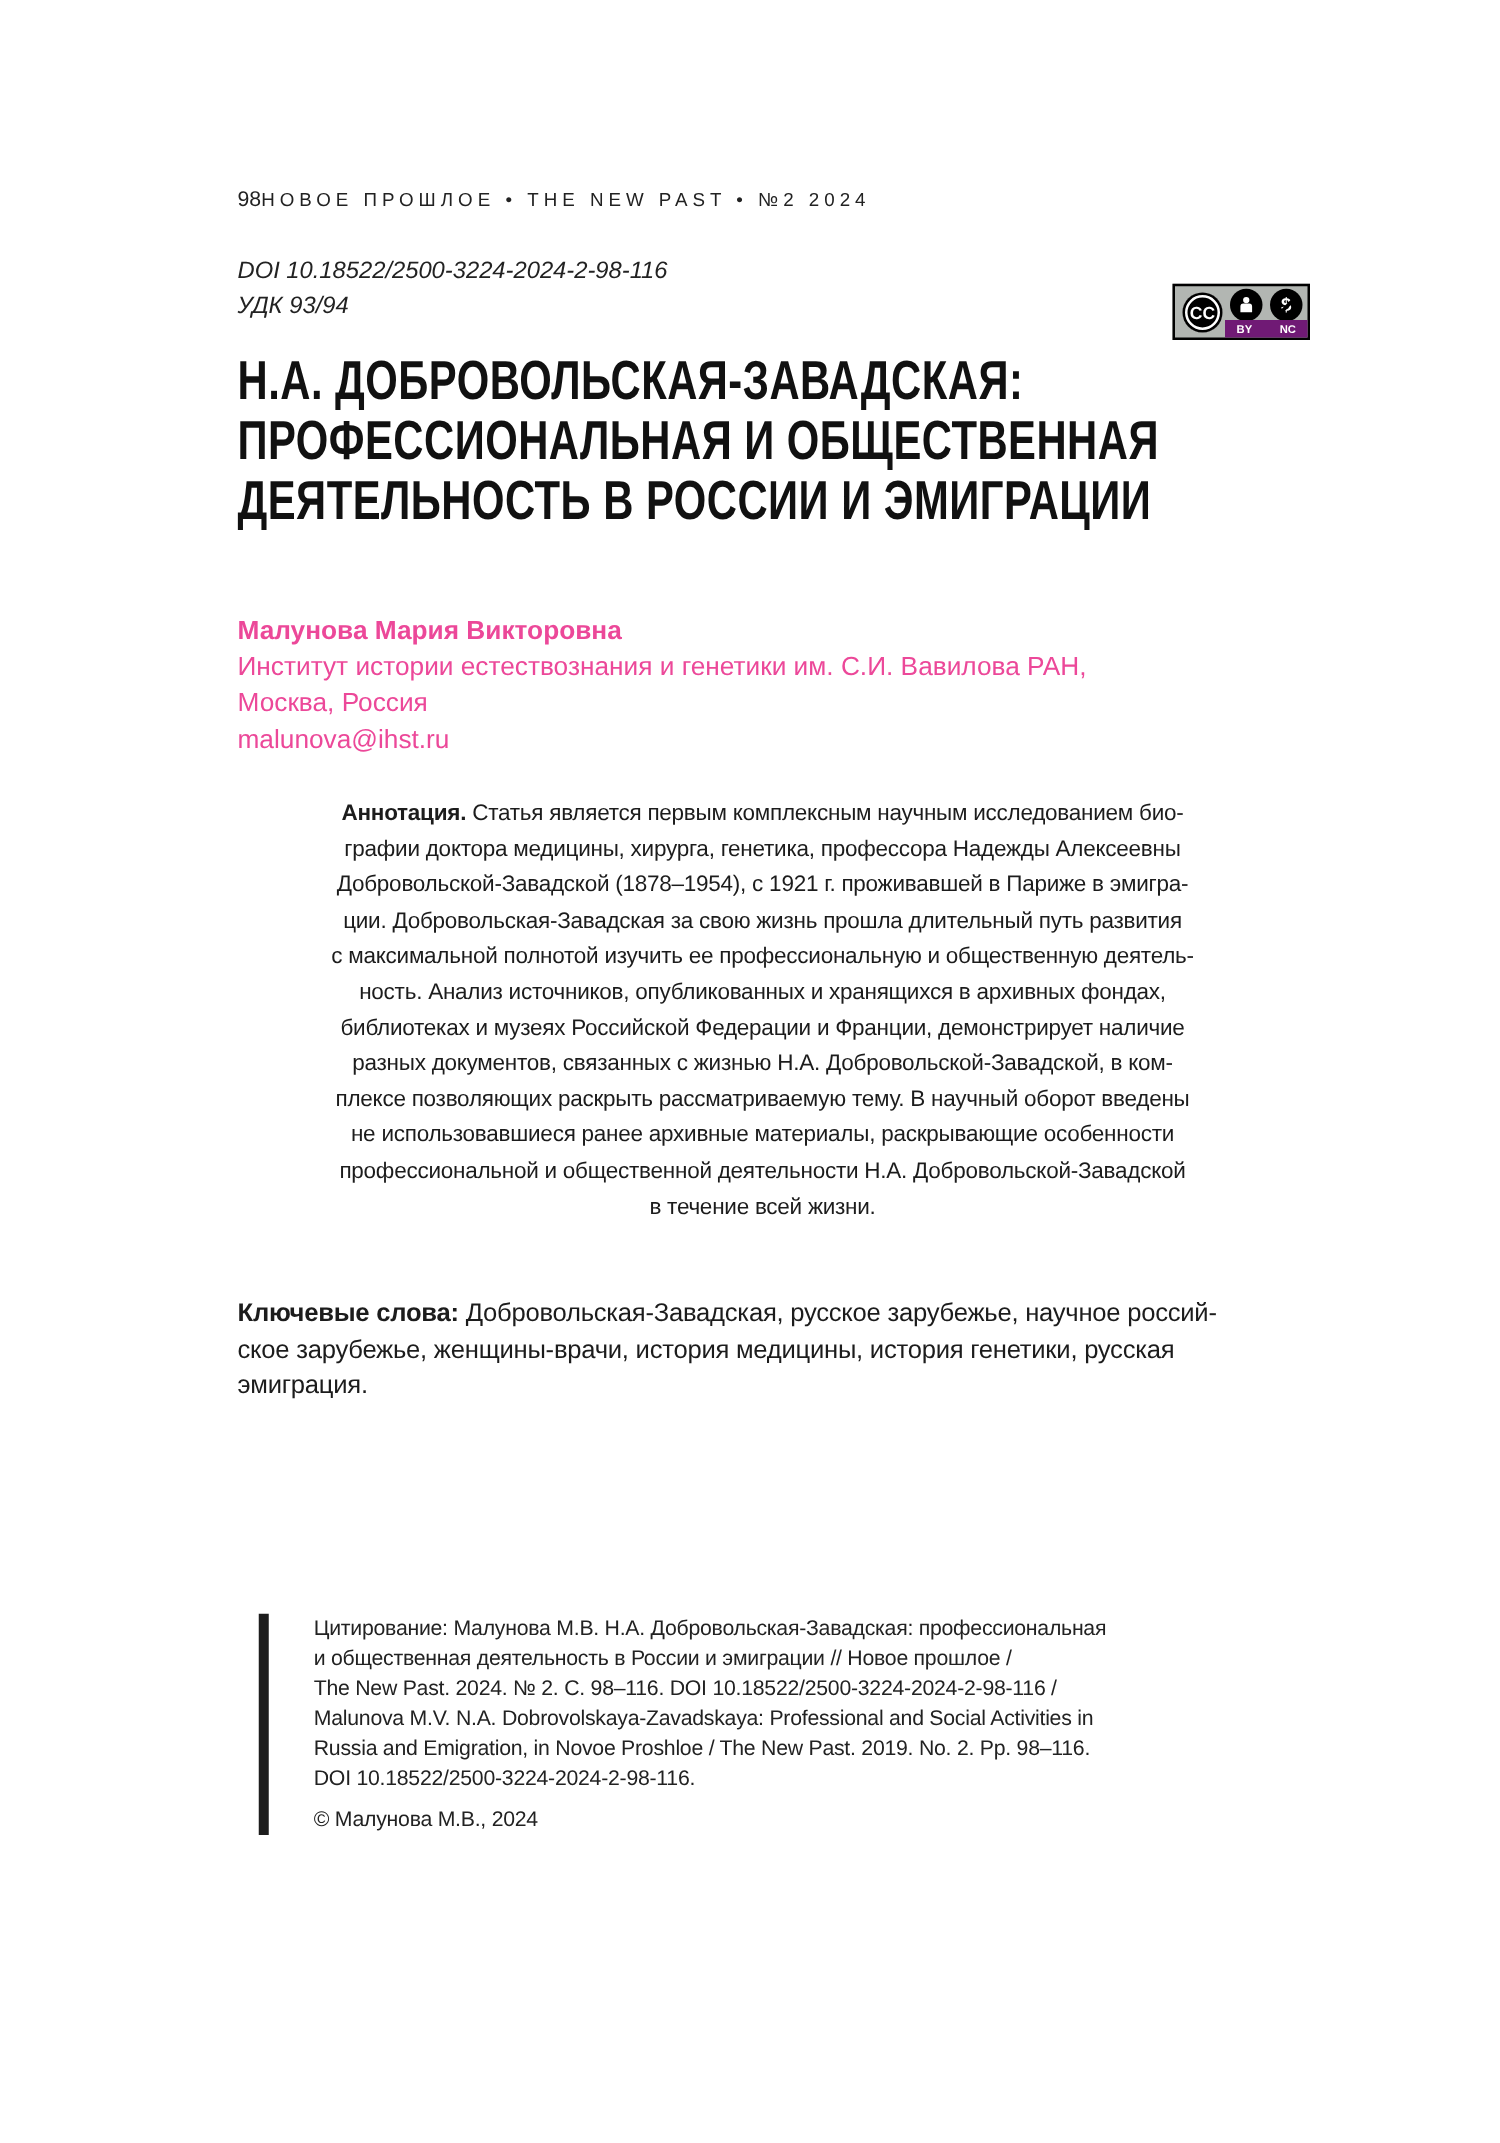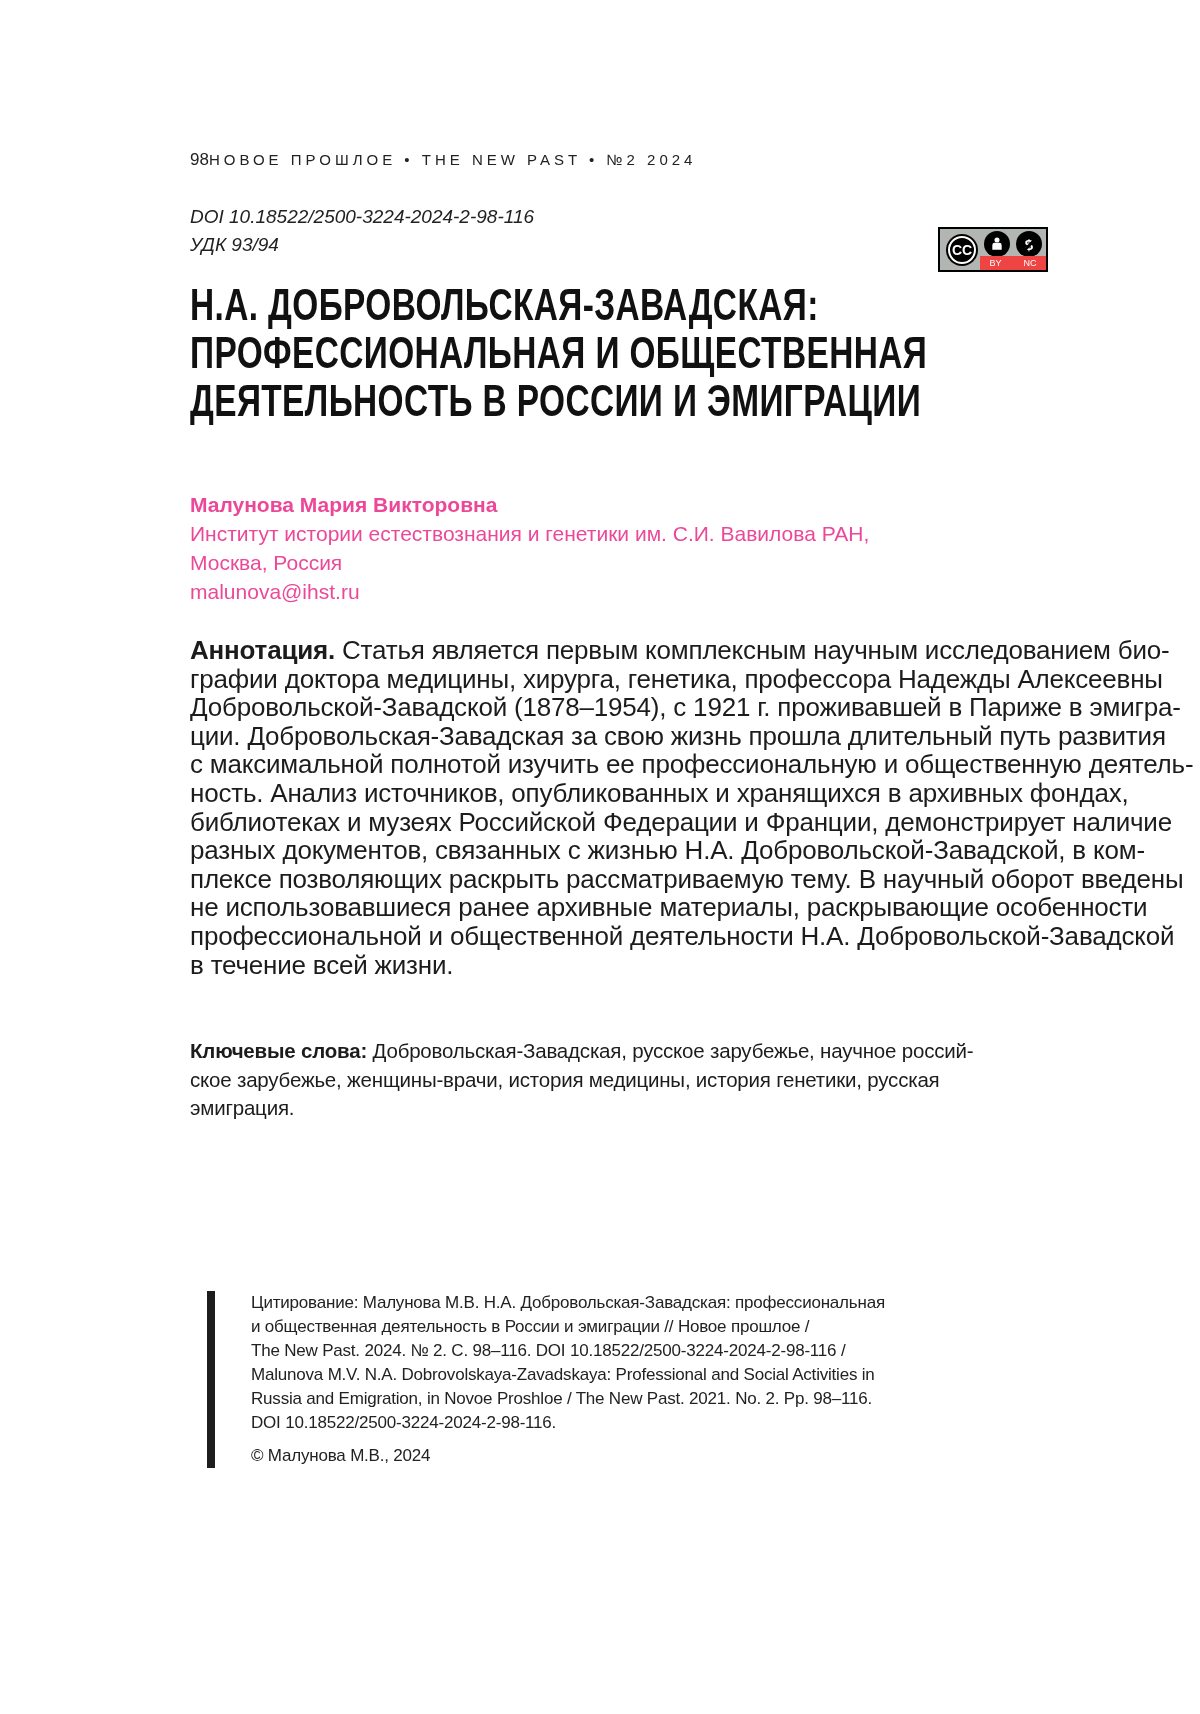--- a/index.html
+++ b/index.html
@@ -43,23 +43,23 @@
     box-shadow:inset 0 0 0 2px #000, inset 0 0 0 4px #fff;
     text-align:right;
   }
   .cc-icons { position:absolute; left:44px; top:2px; display:flex; gap:6px; }
   .cc-icon-circle {
     width:26px; height:26px; border-radius:50%;
     background:#000; display:flex; align-items:center; justify-content:center;
   }
   .cc-strip {
     position:absolute; right:0; bottom:0; left:40px; height:14px;
-    background:#ef4444; color:#fff;
+    background:#701a75; color:#fff;
     display:flex; gap:22px; justify-content:center; align-items:center;
-    font-size:9px; font-weight:normal; line-height:1;
+    font-size:9px; font-weight:bold; line-height:1;
   }
   .nc-glyph { position:relative; color:#fff; font-size:15px; font-weight:bold; }
   .nc-glyph::after {
     content:""; position:absolute; left:-4px; top:46%;
     width:18px; height:2.5px; background:#000; transform:rotate(-45deg);
   }
   
   .article-title {
     position:absolute; top:281px; left:190px; width:1000px;
     font-weight:bold; font-size:44px; line-height:48px; color:#111;
@@ -70,21 +70,21 @@
   }
   
   .author-block {
     position:absolute; top:490px; left:190px;
     font-size:21px; line-height:29px; color:#ec4899;
   }
   .author-name { font-weight:bold; }
   
   .abstract-block {
     position:absolute; top:636px; left:190px; width:840px;
-    font-size:26px; line-height:28.6px; color:#1c1c1c;
+    font-size:18px; line-height:28.6px; color:#1c1c1c;text-align:center;
   }
   .keywords-block {
     position:absolute; top:1037px; left:190px; width:840px;
     font-size:20.5px; line-height:28.6px; color:#1c1c1c;
   }
   .text-line { white-space:nowrap; letter-spacing:-0.2px; }
   .inline-label { font-weight:bold; }
   
   .citation-block {
     position:absolute; top:1291px; left:207px; width:820px;
@@ -160,18 +160,18 @@
     <div class="text-line"><span class="inline-label">Ключевые слова:</span> <span>Добровольская-Завадская, русское зарубежье, научное россий-</span></div>
     <div class="text-line">ское зарубежье, женщины-врачи, история медицины, история генетики, русская</div>
     <div class="text-line">эмиграция.</div>
   </div>
 
   <div class="citation-block">
     <div class="text-line">Цитирование: Малунова М.В. Н.А. Добровольская-Завадская: профессиональная</div>
     <div class="text-line">и общественная деятельность в России и эмиграции // Новое прошлое /</div>
     <div class="text-line">The New Past. 2024. № 2. С. 98–116. DOI 10.18522/2500-3224-2024-2-98-116 /</div>
     <div class="text-line">Malunova M.V. N.A. Dobrovolskaya-Zavadskaya: Professional and Social Activities in</div>
-    <div class="text-line">Russia and Emigration, in Novoe Proshloe / The New Past. 2021. No. 2. Pp. 98–116.</div>
+    <div class="text-line">Russia and Emigration, in Novoe Proshloe / The New Past. 2019. No. 2. Pp. 98–116.</div>
     <div class="text-line">DOI 10.18522/2500-3224-2024-2-98-116.</div>
     <div class="text-line copyright-line">© Малунова М.В., 2024</div>
   </div>
 
 </div>
 
 </body></html>

